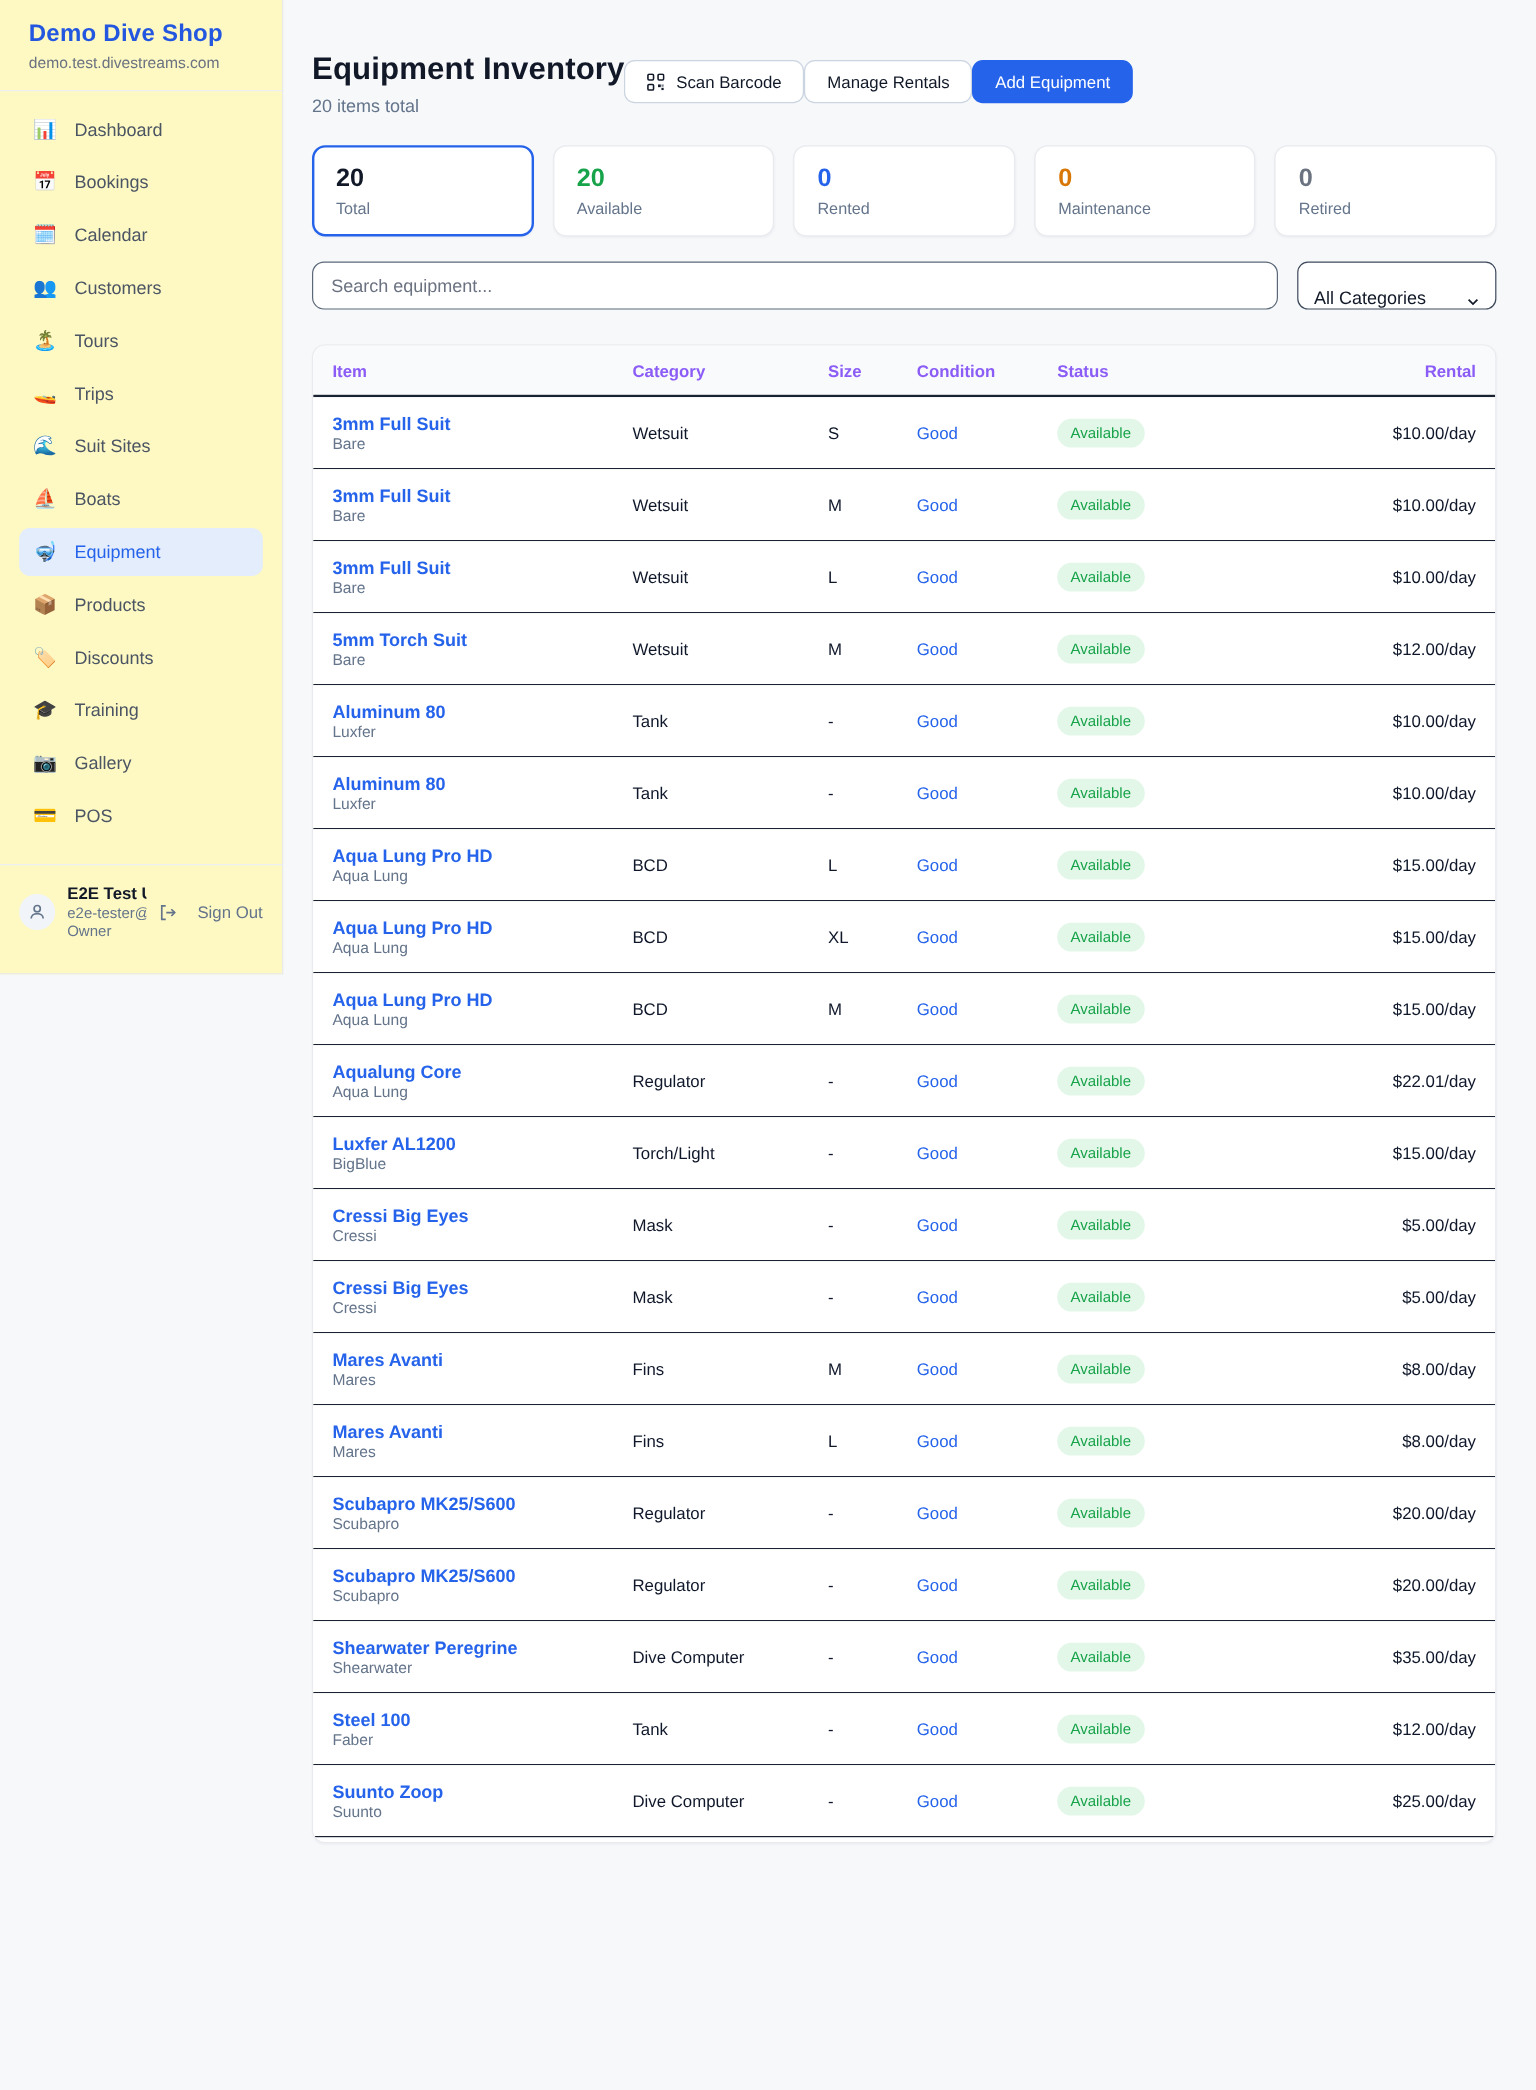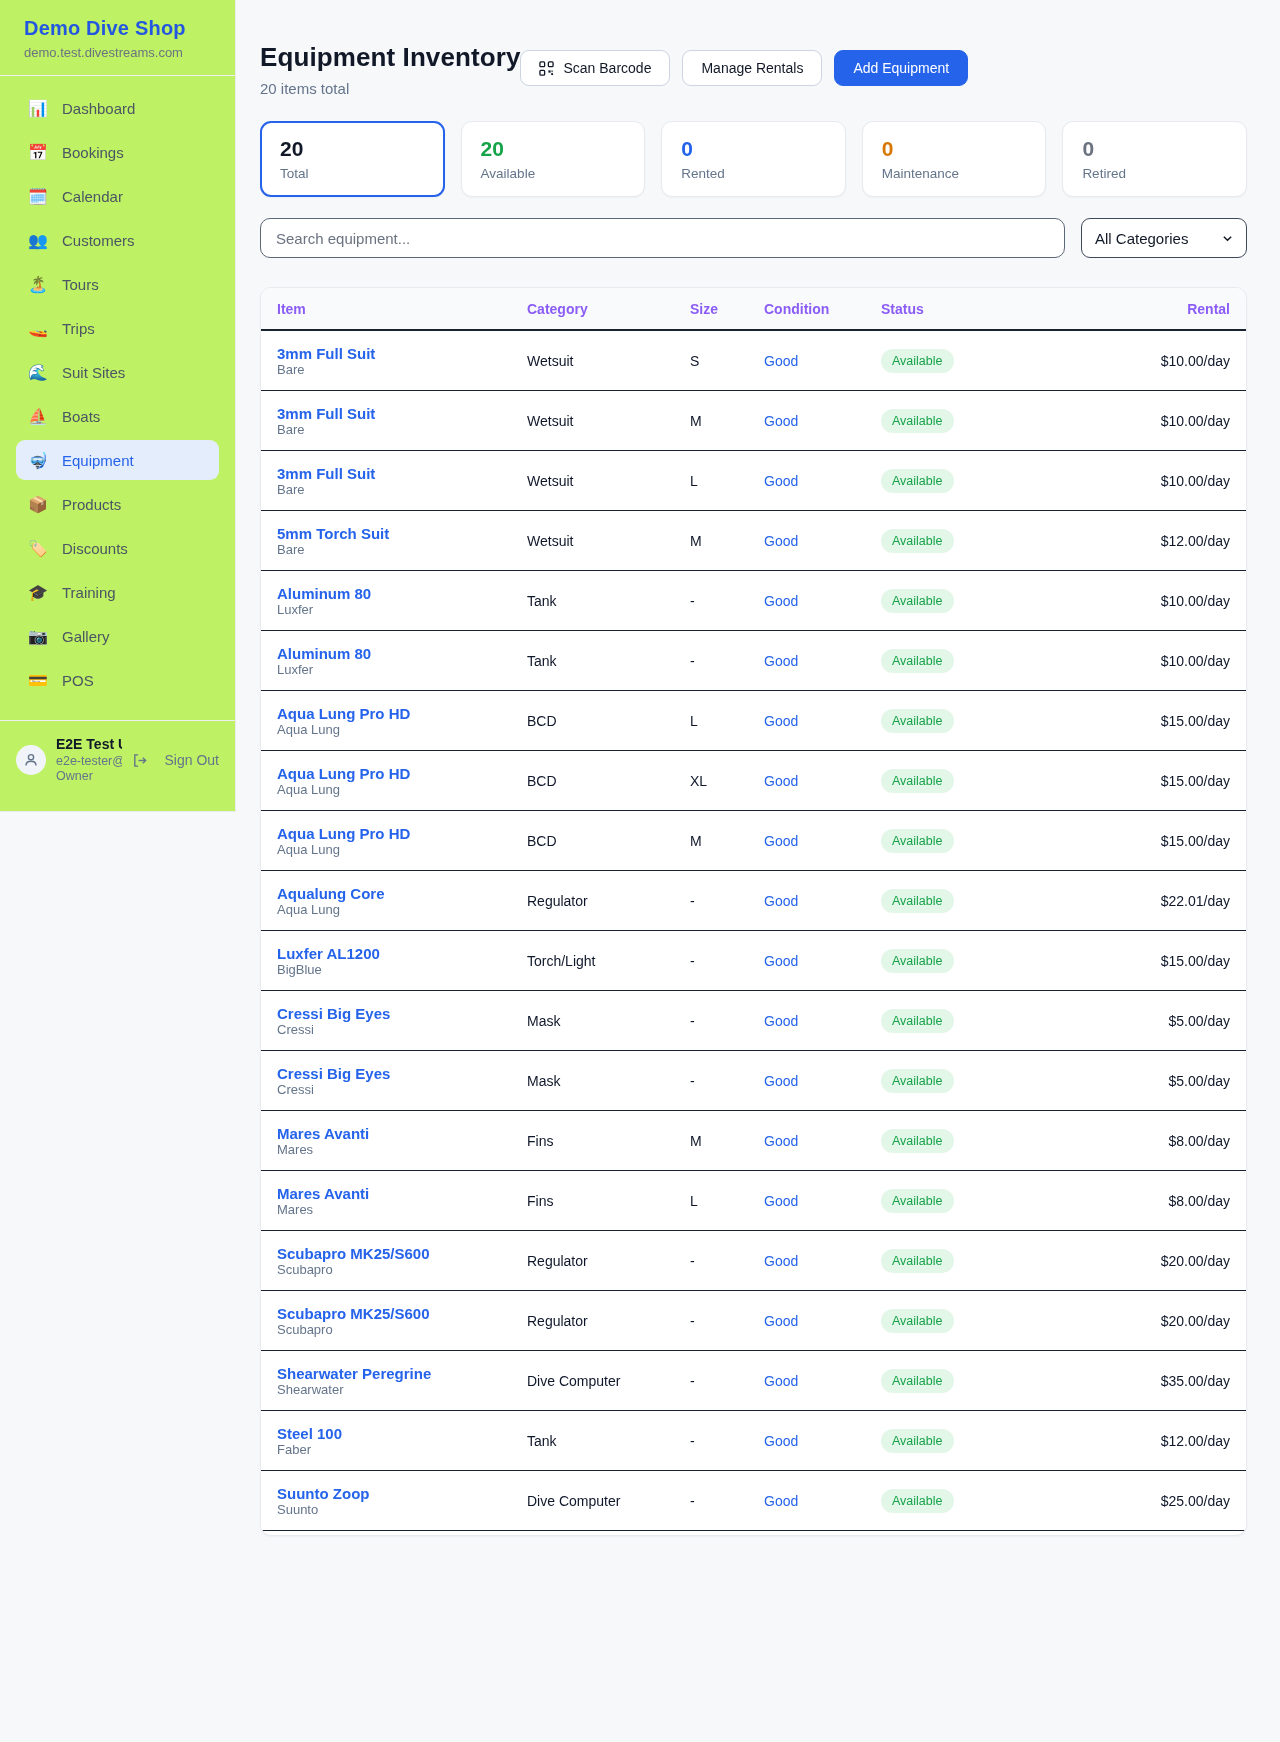--- a/index.html
+++ b/index.html
@@ -1,19 +1,19 @@
 <!DOCTYPE html>
 <html><head>
 <meta charset="utf-8">
 <style>
   * { box-sizing: border-box; margin: 0; padding: 0; }
   html,body { width:1280px; min-height:1742px; background:#f7f8fa; font-family:"Liberation Sans",sans-serif; color:#0f172a; }
 
   
-  .sidebar { position:absolute; left:0; top:0; width:236px; height:812px; background:#bef264;
+  .sidebar { position:absolute; left:0; top:0; width:236px; height:812px; background:#fef9c3;
              border-right:1px solid #e8eaee; border-bottom:1px solid #e8eaee; }
   .brand { padding:17px 24px 15px; border-bottom:1px solid #edeff2; }
   .brand-name { color:#2457e0; font-size:20px; font-weight:bold; letter-spacing:.2px; }
   .brand-domain { color:#6b7280; font-size:13px; margin-top:5px; }
   .nav { padding:12px 16px 10px; }
   .nav-item { display:flex; align-items:center; gap:14px; height:40px; margin-bottom:4px;
               padding:0 12px; border-radius:9px; color:#4b5563; font-size:15px; cursor:pointer; }
   .nav-item.active { background:#e4edfc; color:#2563eb; }
   .nav-icon { font-size:16px; width:20px; text-align:center; }
   .user-box { border-top:1px solid #edeff2; margin-top:6px; padding:15px 16px; display:flex; align-items:center; gap:10px; }
@@ -22,39 +22,39 @@
   .user-meta { line-height:1.25; overflow:hidden; }
   .user-name { font-size:14px; font-weight:bold; color:#111827; white-space:nowrap; }
   .user-email,.user-role { font-size:12.5px; color:#64748b; white-space:nowrap; }
   .signout { margin-left:auto; display:flex; align-items:center; gap:18px; color:#64748b; font-size:14px; cursor:pointer; white-space:nowrap; }
 
   
   .main { position:absolute; left:236px; top:0; width:1044px; padding:30px 33px 40px 24px; }
   .page-header { display:flex; justify-content:flex-start; align-items:flex-start;margin-top:12px; }
   .page-title { font-size:26px; font-weight:bold; color:#111827; letter-spacing:.1px; }
   .page-subtitle { font-size:15px; color:#64748b; margin-top:7px; }
-  .actions { display:flex; gap:12px; margin-top:8px; }
+  .actions { display:flex; margin-top:8px; }
   .btn { height:36px; display:inline-flex; align-items:center; gap:9px; padding:0 18px;
          border-radius:9px; border:1px solid #cbd5e1; background:#fff; font-size:14px;
          color:#111827; cursor:pointer; font-family:inherit; }
   .btn.primary { background:#2563eb; border-color:#2563eb; color:#fff; }
 
   .stats { display:flex; gap:16px; margin-top:24px; }
   .stat { flex:1; background:#fff; border:1px solid #e8eaee; border-radius:11px; padding:15px 19px;
           box-shadow:0 1px 2px rgba(16,24,40,.04); cursor:pointer; }
   .stat.selected { border:2px solid #2563eb; padding:14px 18px; }
   .stat-value { font-size:21px; font-weight:bold; }
   .stat-label { font-size:13.5px; color:#64748b; margin-top:5px; }
 
   .filter-row { display:flex; gap:16px; margin-top:21px; }
   .search { flex:1; height:40px; border:1px solid #5b6878; border-radius:10px; background:#fff;
             padding:0 15px; font-size:15px; color:#0f172a; font-family:inherit; outline:none; }
   .search::placeholder { color:#6b7280; }
   .select { width:166px; height:40px; border:1px solid #3e4a5b; border-radius:9px; background:#fff;
-            display:flex; align-items:center; justify-content:space-between; padding:0 13px;
+            display:flex; align-items:flex-end; justify-content:space-between; padding:0 13px;
             font-size:15px; color:#111827; cursor:pointer; }
 
   .table-card { margin-top:29px; background:#fff; border:1px solid #e8eaee; border-radius:11px;
                 box-shadow:0 1px 2px rgba(16,24,40,.04); overflow:hidden; padding-bottom:4px; }
   .grid-cols { display:grid; grid-template-columns:250px 163px 74px 117px 1fr 130px; align-items:center; }
   .thead { height:43px; padding:0 16px; background:#f8fafc; border-bottom:2px solid #182230;
            font-size:14px; font-weight:bold; color:#8b5cf6; }
   .thead .h-rental { text-align:right; }
   .trow { padding:0 16px; height:60px; border-bottom:1.5px solid #182230; background:#fff; cursor:pointer; }
   .trow:last-child { border-bottom:1.5px solid #182230; }

